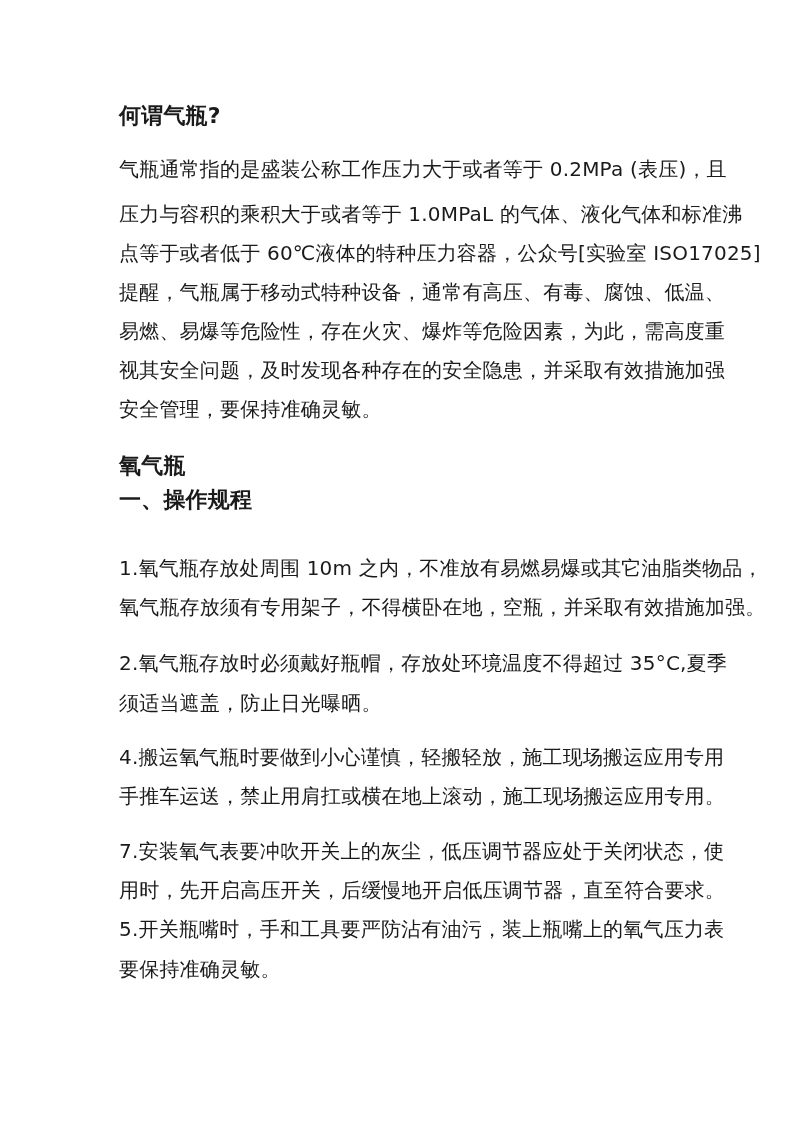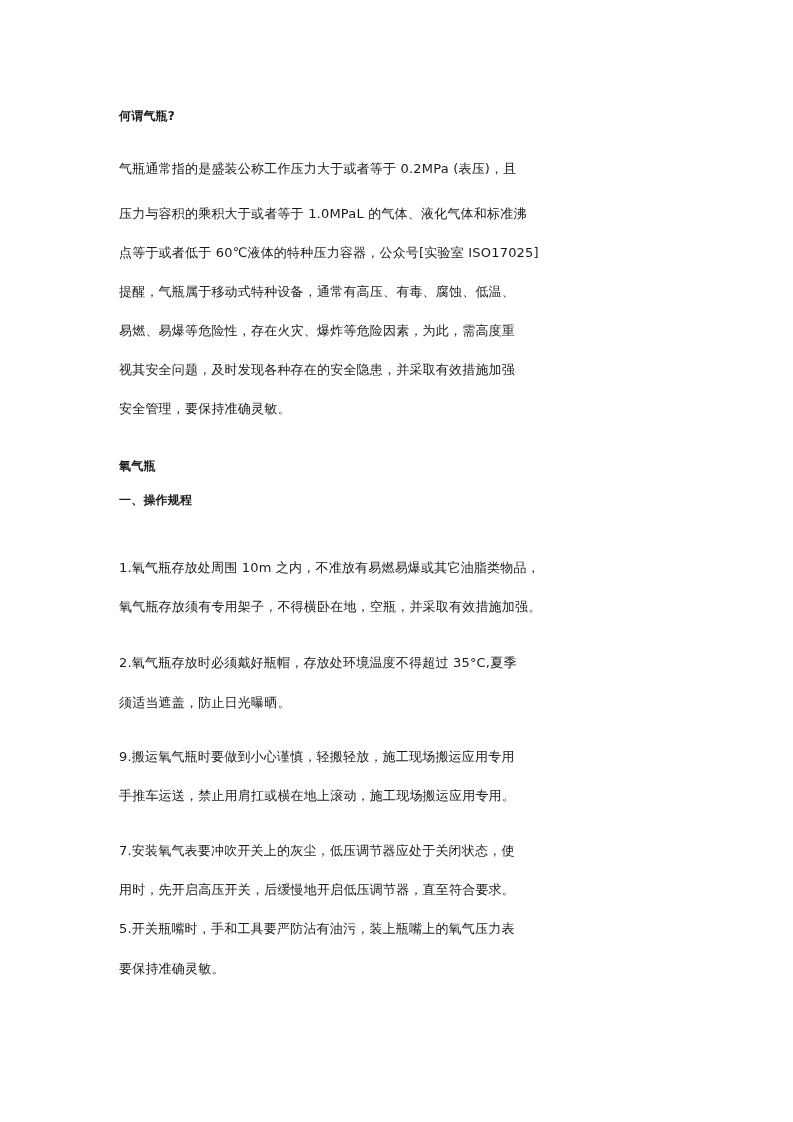--- a/index.html
+++ b/index.html
@@ -18,27 +18,27 @@
     .page {
       position: absolute;
       left: 119px;
       top: 0;
       width: 560px;
     }
     .line {
       position: absolute;
       left: 0;
       white-space: nowrap;
-      font-size: 13px;
+      font-size: 20px;
       line-height: 22px;
       letter-spacing: 0.2px;
     }
     .bold {
       font-weight: bold;
-      font-size: 12px;
+      font-size: 22px;
     }
   </style>
 </head>
 <body>
 
 <div class="page">
   <div class="line bold" style="top:105px">何谓气瓶?</div>
 
   <div class="line" style="top:158px">气瓶通常指的是盛装公称工作压力大于或者等于 0.2MPa (表压)，且</div>
   <div class="line" style="top:203px">压力与容积的乘积大于或者等于 1.0MPaL 的气体、液化气体和标准沸</div>
@@ -55,21 +55,21 @@
     <div class="line" style="top:557px">1.氧气瓶存放处周围 10m 之内，不准放有易燃易爆或其它油脂类物品，</div>
     <div class="line" style="top:596px">氧气瓶存放须有专用架子，不得横卧在地，空瓶，并采取有效措施加强。</div>
   </div>
 
   <div>
     <div class="line" style="top:652px">2.氧气瓶存放时必须戴好瓶帽，存放处环境温度不得超过 35°C,夏季</div>
     <div class="line" style="top:692px">须适当遮盖，防止日光曝晒。</div>
   </div>
 
   <div>
-    <div class="line" style="top:746px">9.搬运氧气瓶时要做到小心谨慎，轻搬轻放，施工现场搬运应用专用</div>
+    <div class="line" style="top:746px">4.搬运氧气瓶时要做到小心谨慎，轻搬轻放，施工现场搬运应用专用</div>
     <div class="line" style="top:785px">手推车运送，禁止用肩扛或横在地上滚动，施工现场搬运应用专用。</div>
   </div>
 
   <div>
     <div class="line" style="top:840px">7.安装氧气表要冲吹开关上的灰尘，低压调节器应处于关闭状态，使</div>
     <div class="line" style="top:879px">用时，先开启高压开关，后缓慢地开启低压调节器，直至符合要求。</div>
   </div>
 
   <div>
     <div class="line" style="top:918px">5.开关瓶嘴时，手和工具要严防沾有油污，装上瓶嘴上的氧气压力表</div>

